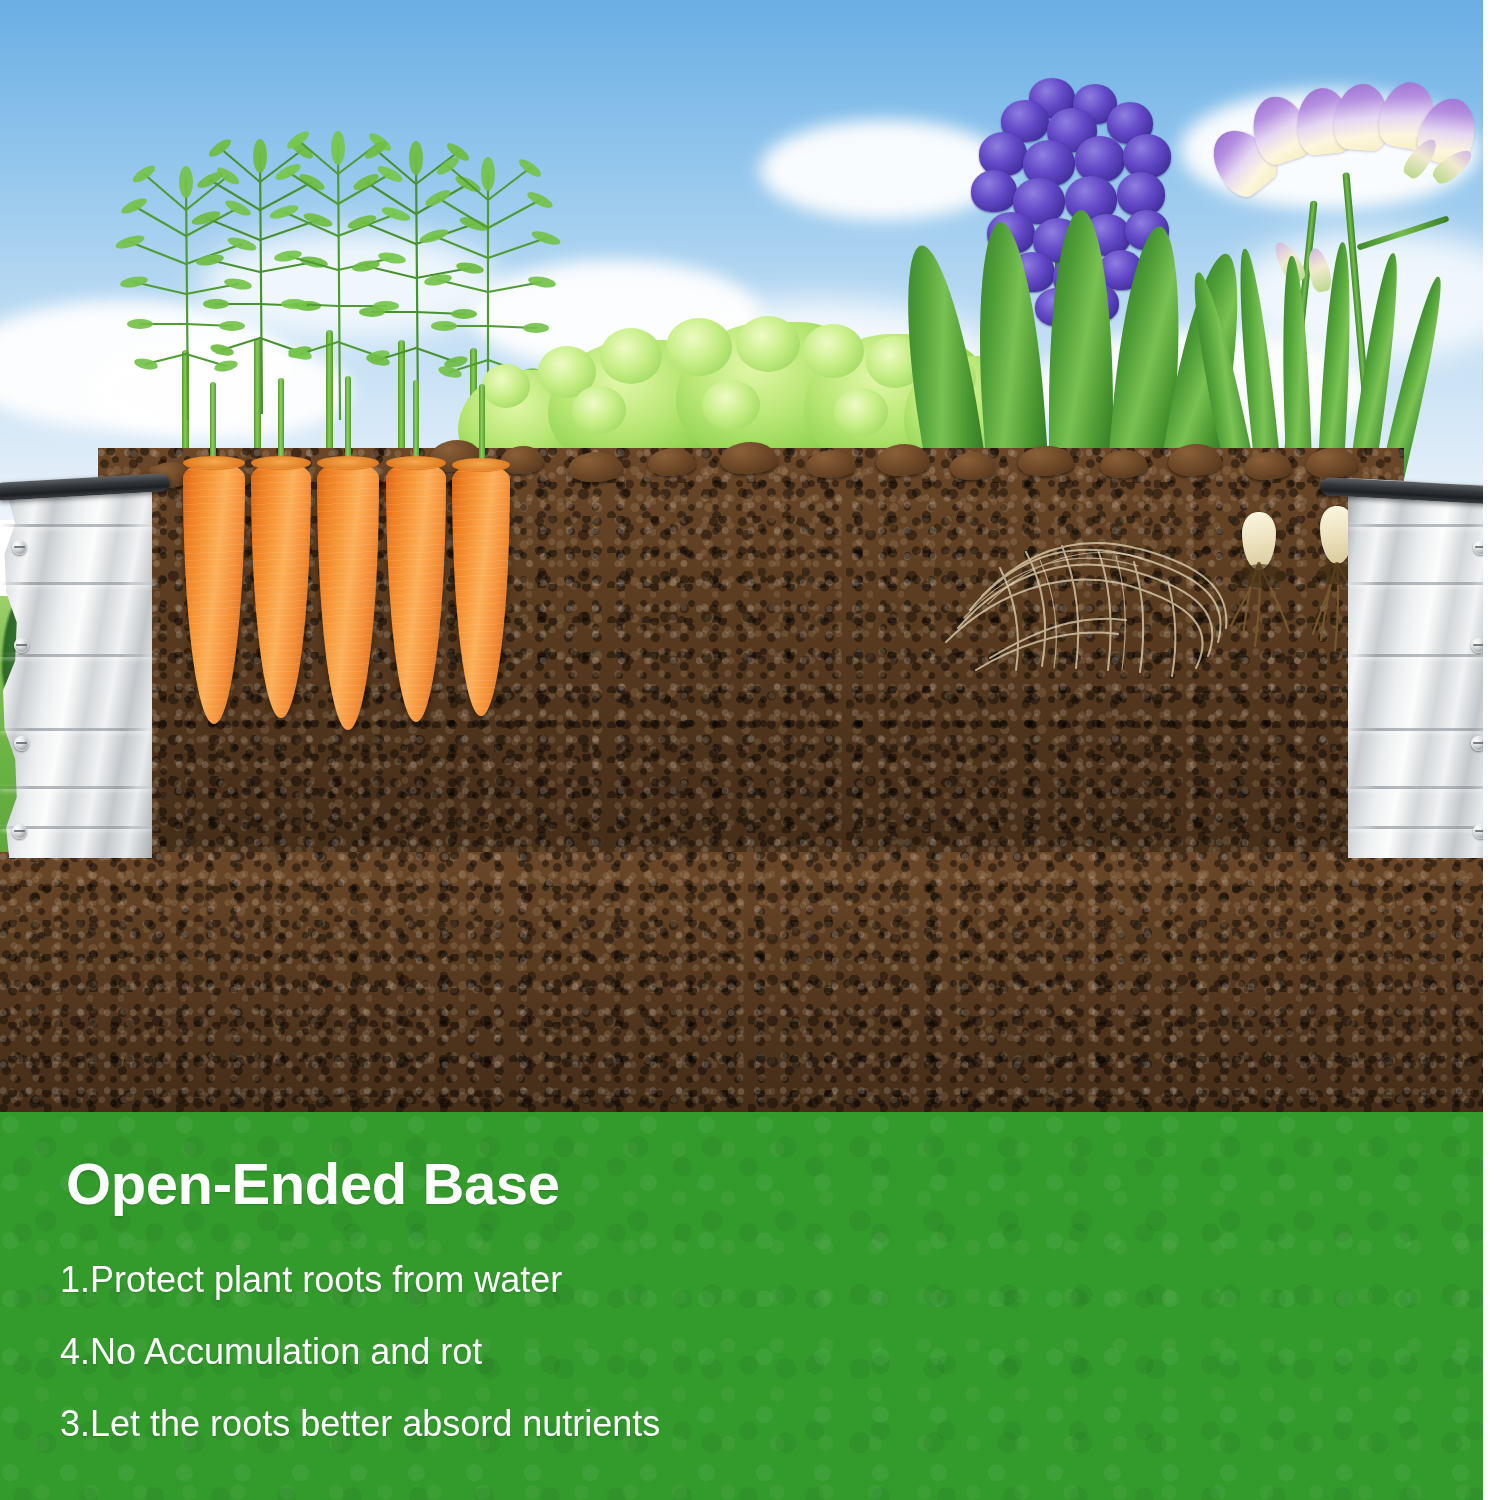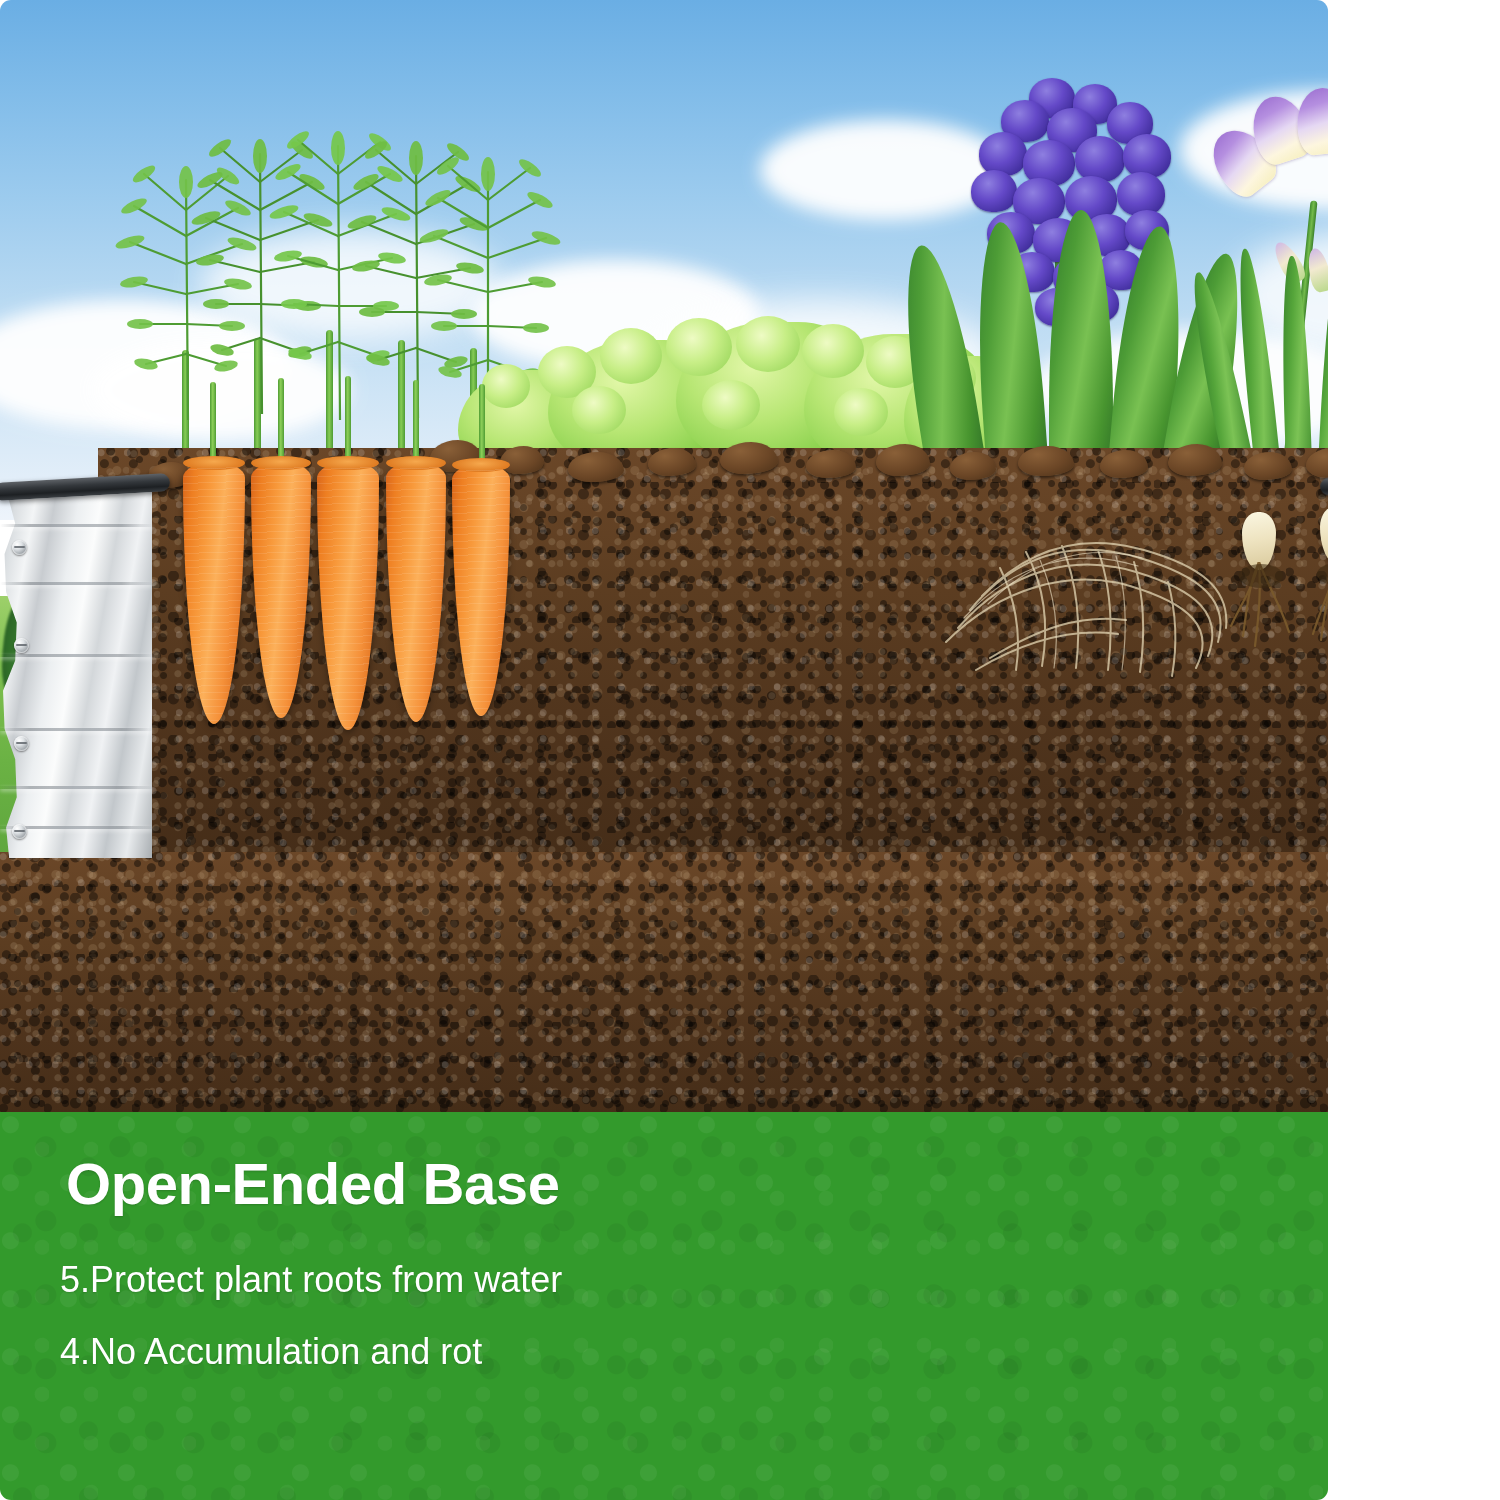--- a/index.html
+++ b/index.html
@@ -7,24 +7,23 @@
   html, body {
     width: 1500px;
     height: 1500px;
     overflow: hidden;
     font-family: "Liberation Sans", sans-serif;
     background: #ffffff;
   }
 
   #stage {
     position: relative;
-    width: 1328px;
+    width: 1483px;
     height: 1500px;
     overflow: hidden;
-    border-radius: 11px;
   }
 
   
   #scene {
     position: absolute;
     left: 0; top: 0;
     width: 1500px;
     height: 1112px;
     overflow: hidden;
   }
@@ -746,17 +745,18 @@
 
     <div class="rim" style="right:-6px; top:482px; width:186px; height:18px; transform:rotate(3.0deg);"></div>
 
   </div>
 
   <div id="info"></div>
 
   <h1 id="info-title">Open-Ended Base</h1>
 
   <ul id="info-list">
-    <li>5.Protect plant roots from water</li>
+    <li>1.Protect plant roots from water</li>
     <li>4.No Accumulation and rot</li>
+    <li>3.Let the roots better absord nutrients</li>
   </ul>
 
 </div>
 
 </body></html>

